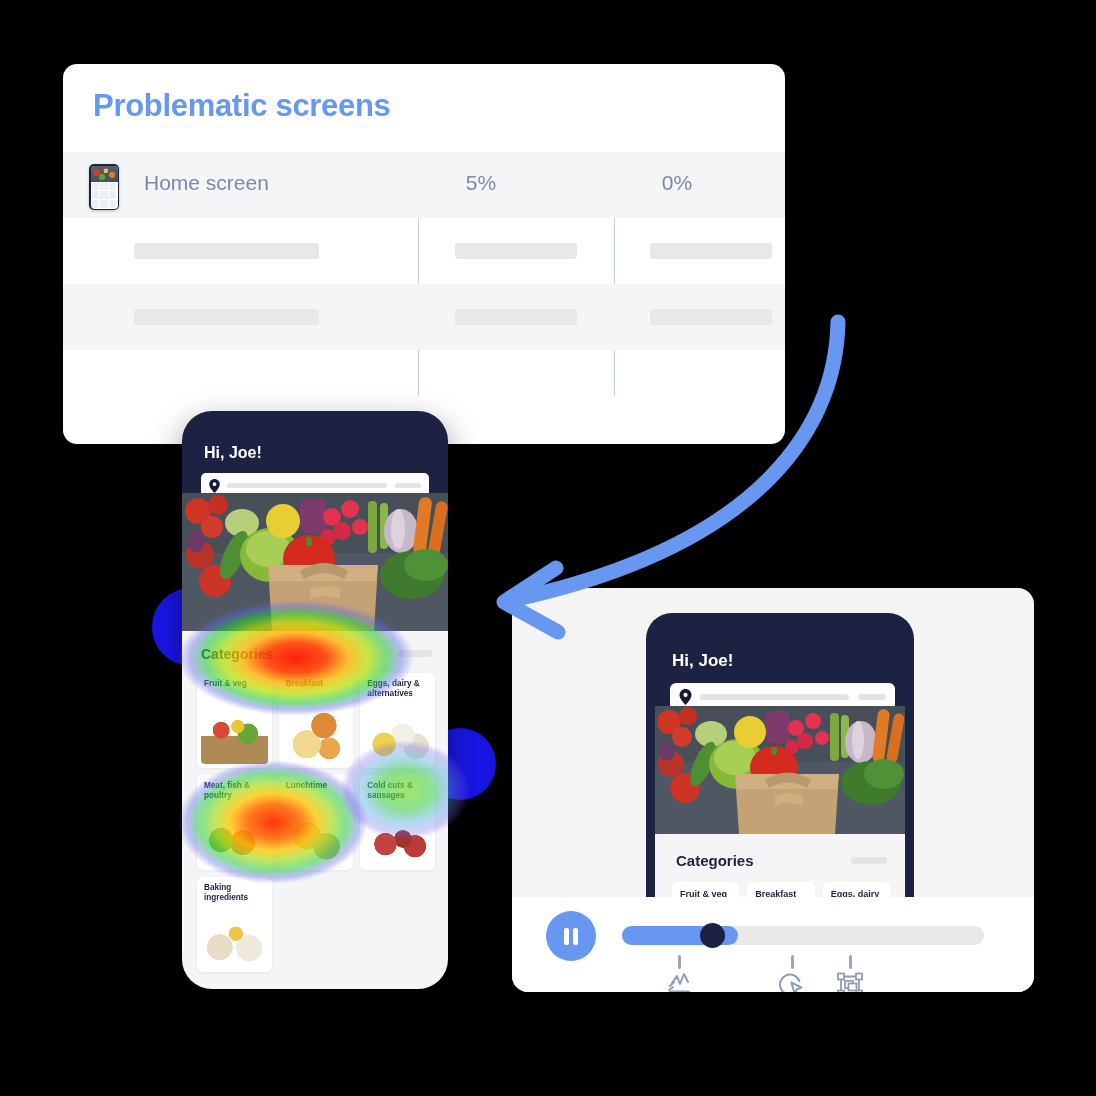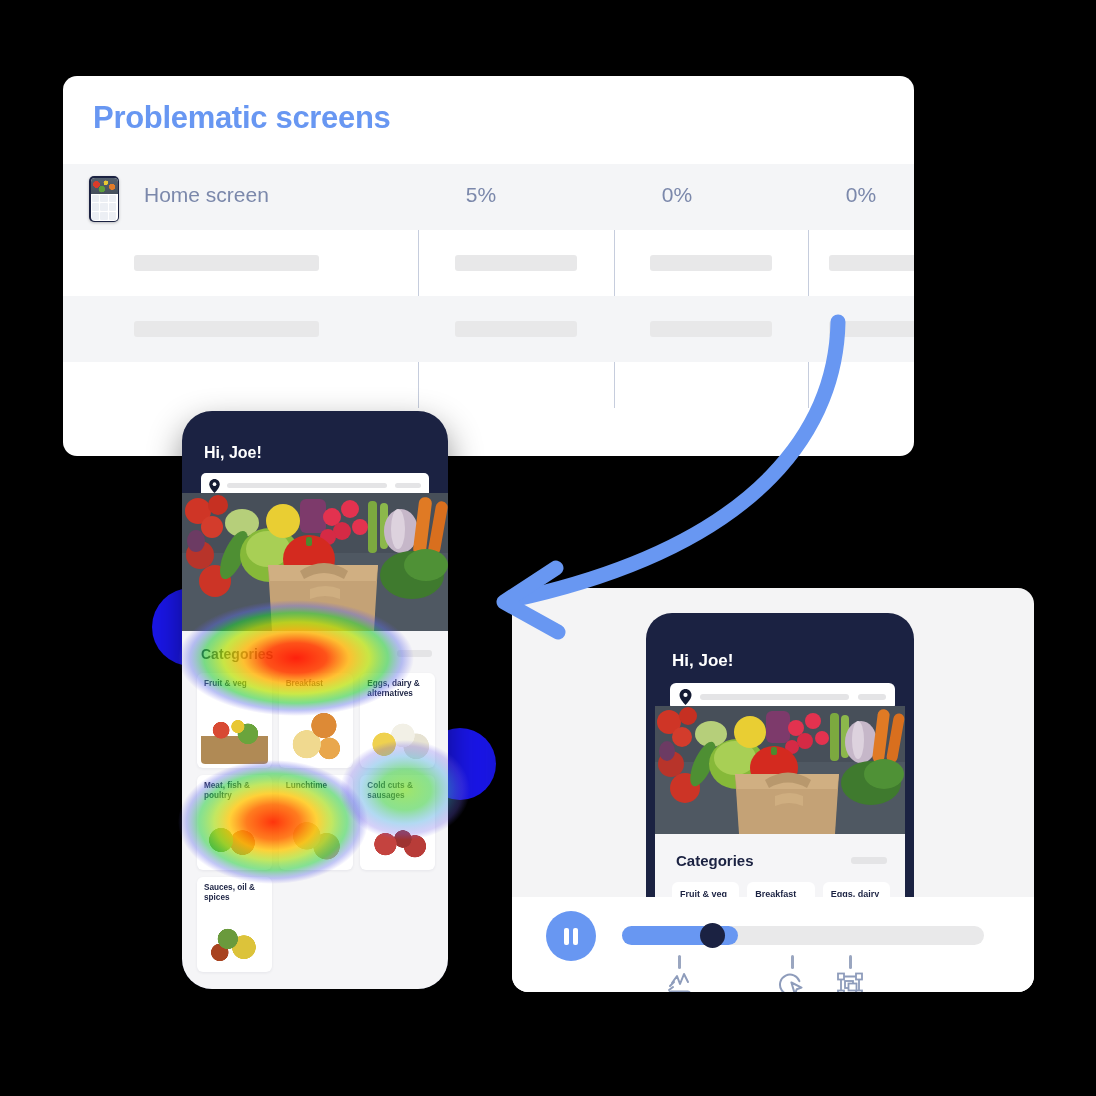--- a/index.html
+++ b/index.html
@@ -5,21 +5,21 @@
   html,body{margin:0;padding:0;}
   body{
     width:1096px;height:1096px;background:#000;
     font-family:"Liberation Sans", sans-serif;
     overflow:hidden;position:relative;
   }
   .stage{position:absolute;inset:0;}
 
   
   .table-card{
-    position:absolute;left:63px;top:76px;width:851px;height:380px;
+    position:absolute;left:63px;top:64px;width:722px;height:380px;
     background:#ffffff;border-radius:14px;overflow:hidden;
     box-shadow:0 10px 34px rgba(0,0,0,.40);
   }
   .card-title{
     position:absolute;left:30px;top:24px;
     font-size:31px;font-weight:bold;color:#6897f2;letter-spacing:-.3px;
   }
   .tbl{position:absolute;left:0;top:88px;right:0;bottom:0;}
   .thead{position:relative;height:68px;}
   .th{
@@ -293,25 +293,25 @@
         </div>
         <div class="cat-card">
           <div class="cat-label">Cold cuts &amp; sausages</div>
           <div class="cat-img" style="background:
               radial-gradient(circle at 32% 58%,#c4433f 0 20%,transparent 21%),
               radial-gradient(circle at 58% 48%,#9e3330 0 18%,transparent 19%),
               radial-gradient(circle at 76% 62%,#b83c38 0 18%,transparent 19%),#fff;"></div>
         </div>
 
         <div class="cat-card">
-          <div class="cat-label">Sauces, oil &amp; spices</div>
-          <div class="cat-img" style="background:
-              radial-gradient(circle at 40% 44%,#6a9a3c 0 20%,transparent 21%),
-              radial-gradient(circle at 64% 60%,#dcc33a 0 22%,transparent 23%),
-              radial-gradient(circle at 28% 70%,#a8431f 0 14%,transparent 15%),#fff;"></div>
+          <div class="cat-label">Baking ingredients</div>
+          <div class="cat-img" style="background:
+              radial-gradient(circle at 28% 60%,#e8dcc6 0 22%,transparent 23%),
+              radial-gradient(circle at 52% 34%,#f0c44a 0 14%,transparent 15%),
+              radial-gradient(circle at 72% 62%,#efe9dd 0 22%,transparent 23%),#fff;"></div>
         </div>
       </div>
     </div>
   </div>
 
   <div class="heat heat1">
     <svg viewBox="0 0 240 120" width="240" height="120">
       <defs>
         <radialGradient id="hg1" cx="50%" cy="50%" r="50%">
           <stop offset="0%" stop-color="#ff1500" stop-opacity=".95"></stop>

